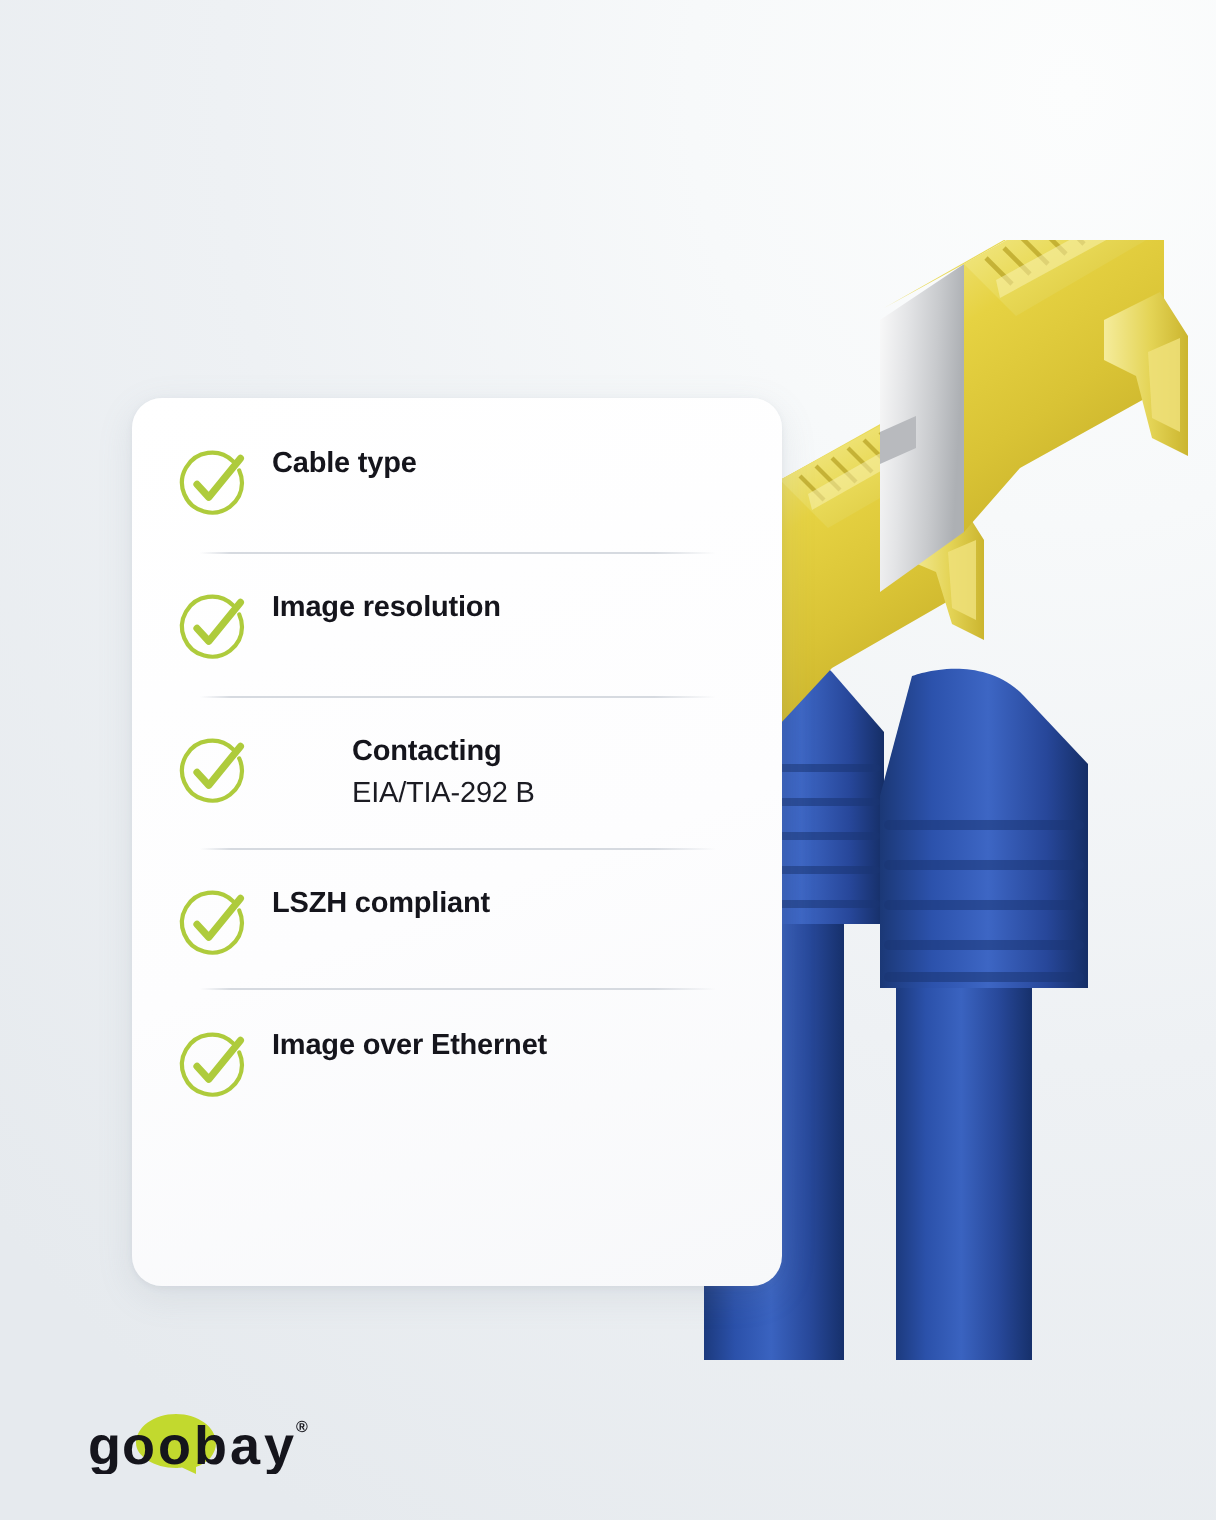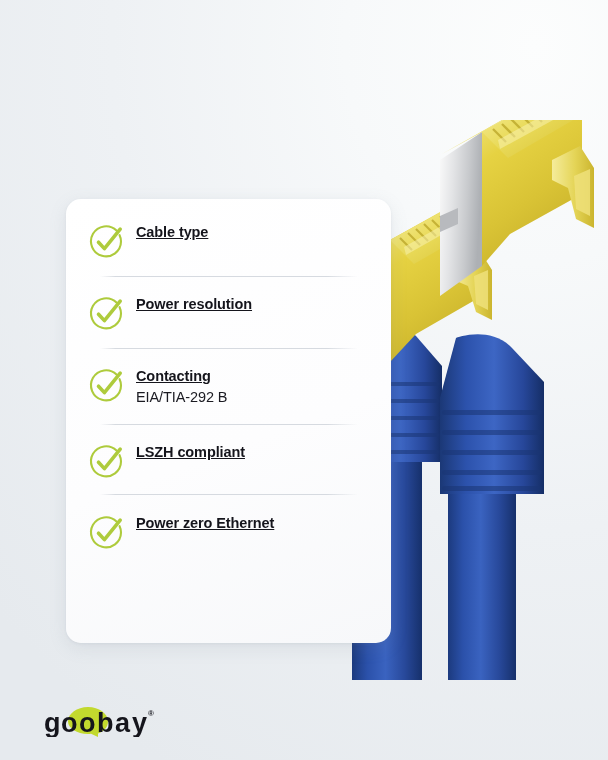--- a/index.html
+++ b/index.html
@@ -38,21 +38,21 @@
     border-radius:15px;
     box-shadow:0 5px 18px rgba(120,132,148,.14), 0 1px 3px rgba(120,132,148,.10);
   }
   .spec-list { position:absolute; left:0; top:0; width:100%; padding:6px 0 0 0; }
   .spec-row { position:relative; display:flex; align-items:flex-start; padding:0 18px 0 22px; }
   .spec-row .ico { flex:0 0 38px; margin-right:10px; padding-top:2px; }
   .spec-row .ico svg { display:block; }
   .spec-text { padding-top:1px; }
   .spec-title {
     font-size:14.5px; font-weight:700; color:#15151c;
-    letter-spacing:-0.1px; line-height:1.42;text-decoration:underline;
+    letter-spacing:-0.1px; line-height:1.42;
   }
   .spec-value {
     font-size:14.5px; font-weight:400; color:#1b1b22;
     letter-spacing:-0.1px; line-height:1.45; white-space:pre-line;
   }
   .divider {
     height:1px; margin:0 auto;
     background:linear-gradient(90deg,rgba(203,208,215,0) 0%,#d6dae0 6%,#d6dae0 88%,rgba(203,208,215,0) 100%);
     width:258px;
   }
@@ -205,25 +205,25 @@
         </div>
         <div class="divider"></div>
         <div class="spec-row" style="padding-top: 16px; padding-bottom: 16px;">
           <div class="ico">
             <svg width="37" height="37" viewBox="0 0 37 37" xmlns="http://www.w3.org/2000/svg">
               <path d="M28.5 7.6 A15 15 0 1 0 33 18.5 A15 15 0 0 0 31.6 12.2" fill="none" stroke="#AECB3C" stroke-width="2.1" stroke-linecap="round"></path>
               <path d="M10.5 19.2 L16.4 25.6 L32.2 6.2" fill="none" stroke="#AECB3C" stroke-width="3.6" stroke-linecap="round" stroke-linejoin="round"></path>
             </svg>
           </div>
           <div class="spec-text">
-            <div class="spec-title">Power resolution</div>
-          </div>
-        </div>
-        <div class="divider"></div>
-        <div class="spec-row" style="padding-top: 16px; padding-bottom: 16px;">
+            <div class="spec-title">Image resolution</div>
+          </div>
+        </div>
+        <div class="divider"></div>
+        <div class="spec-row" style="padding-top: 16px; padding-bottom: 16px; gap: 40px;">
           <div class="ico">
             <svg width="37" height="37" viewBox="0 0 37 37" xmlns="http://www.w3.org/2000/svg">
               <path d="M28.5 7.6 A15 15 0 1 0 33 18.5 A15 15 0 0 0 31.6 12.2" fill="none" stroke="#AECB3C" stroke-width="2.1" stroke-linecap="round"></path>
               <path d="M10.5 19.2 L16.4 25.6 L32.2 6.2" fill="none" stroke="#AECB3C" stroke-width="3.6" stroke-linecap="round" stroke-linejoin="round"></path>
             </svg>
           </div>
           <div class="spec-text">
             <div class="spec-title">Contacting</div>
             <div class="spec-value">EIA/TIA-292 B</div>
           </div>
@@ -242,21 +242,21 @@
         </div>
         <div class="divider"></div>
         <div class="spec-row" style="padding-top: 17px; padding-bottom: 16px;">
           <div class="ico">
             <svg width="37" height="37" viewBox="0 0 37 37" xmlns="http://www.w3.org/2000/svg">
               <path d="M28.5 7.6 A15 15 0 1 0 33 18.5 A15 15 0 0 0 31.6 12.2" fill="none" stroke="#AECB3C" stroke-width="2.1" stroke-linecap="round"></path>
               <path d="M10.5 19.2 L16.4 25.6 L32.2 6.2" fill="none" stroke="#AECB3C" stroke-width="3.6" stroke-linecap="round" stroke-linejoin="round"></path>
             </svg>
           </div>
           <div class="spec-text">
-            <div class="spec-title">Power zero Ethernet</div>
+            <div class="spec-title">Image over Ethernet</div>
           </div>
         </div>
       </div>
   </div>
 
   <div class="logo">
     <svg width="116" height="34" viewBox="0 0 116 34" xmlns="http://www.w3.org/2000/svg">
 
       <path d="M44 4 C55 4 64 10.5 64 18.5 C64 24 60 28.5 54 30.5 L54 34 L47 30.8
                C45.8 31 44.9 31 44 31 C33 31 24 25 24 18.5 C24 10.5 33 4 44 4 Z" fill="#C2D92E"></path>

